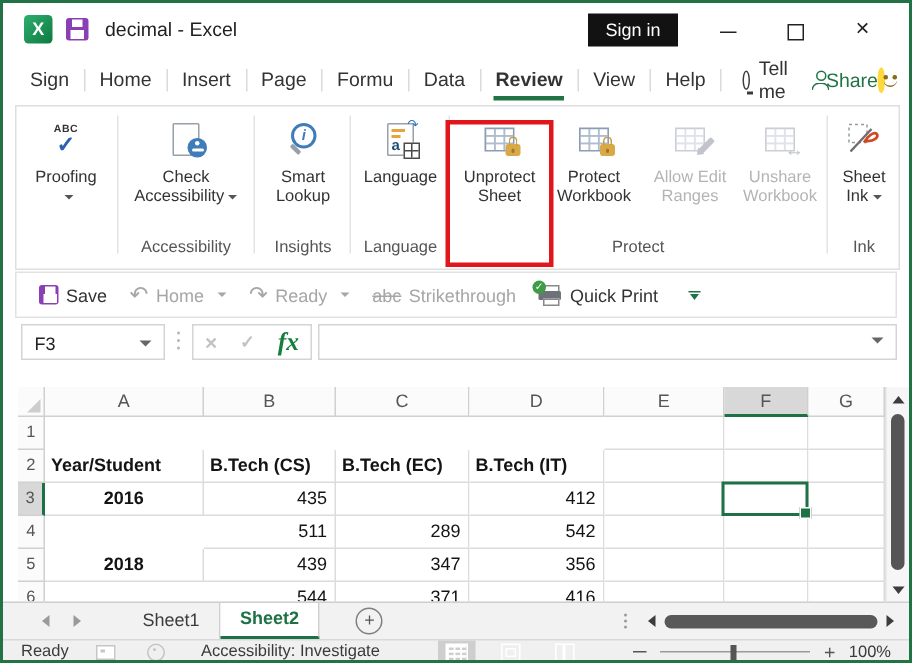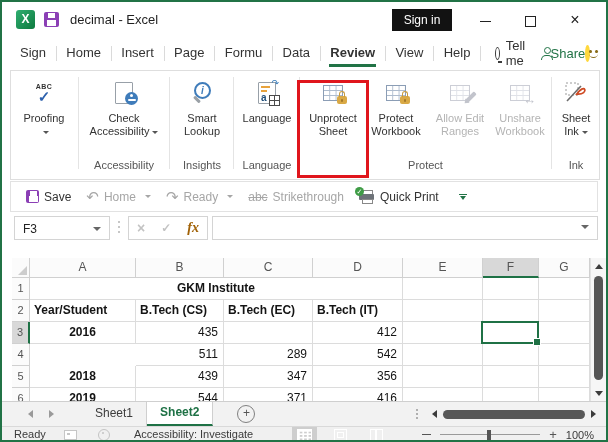--- a/index.html
+++ b/index.html
@@ -107,21 +107,21 @@
   .namebox{position:absolute;left:4px;top:0;width:96px;height:24px;border:1px solid #d4d4d4;background:#fff;
            font-size:12px;color:#222;line-height:24px;padding-left:8px;box-sizing:border-box}
   .namebox .chv{position:absolute;right:8px;top:10px;width:0;height:0;border-left:4px solid transparent;
                 border-right:4px solid transparent;border-top:4.5px solid #666}
   .fdots{position:absolute;left:108px;top:5px;width:2px;height:2px;background:#b5b5b5;border-radius:50%;
          box-shadow:0 5px 0 #b5b5b5,0 10px 0 #b5b5b5}
   .fxbox{position:absolute;left:118px;top:0;width:80px;height:24px;border:1px solid #d4d4d4;background:#fff;
          box-sizing:border-box;display:flex;align-items:center;justify-content:space-around}
   .fcancel{color:#c3c3c3;font-size:14px;font-weight:bold}
   .fenter{color:#c3c3c3;font-size:12px;font-weight:bold}
-  .ffx{font-family:"Liberation Serif",serif;font-style:italic;font-weight:bold;font-size:14px;color:#a16207}
+  .ffx{font-family:"Liberation Serif",serif;font-style:italic;font-weight:bold;font-size:17px;color:#15803d}
   .finput{position:absolute;left:202px;top:0;right:0;height:24px;border:1px solid #d4d4d4;background:#fff;box-sizing:border-box}
   .fexpand{position:absolute;right:9px;top:9px;width:0;height:0;border-left:4px solid transparent;
            border-right:4px solid transparent;border-top:4.5px solid #666}
 
   
   .grid{position:absolute;left:10px;top:256px;width:595px;height:143px;overflow:hidden;font-size:12px;background:#fff}
   .gh{position:absolute;top:0;height:20px;box-sizing:border-box;background:#fbfbfb;border-right:1px solid #d0d0d0;
       border-bottom:1px solid #d0d0d0;color:#555;text-align:center;line-height:19px;font-size:12px}
   .gh.selcol{background:#d8d8d8;border-bottom:2px solid #1e7145}
   .gh.corner{position:absolute}
@@ -402,21 +402,20 @@
     <div class="gh" style="left:18px;width:106px">A</div>
     <div class="gh" style="left:124px;width:88px">B</div>
     <div class="gh" style="left:212px;width:89px">C</div>
     <div class="gh" style="left:301px;width:90px">D</div>
     <div class="gh" style="left:391px;width:80px">E</div>
     <div class="gh selcol" style="left:471px;width:56px">F</div>
     <div class="gh" style="left:527px;width:51px">G</div>
 
     <div class="grow" style="top:20px">
       <div class="rn">1</div>
-      <div class="cell b ctr" style="left:18px;width:373px">GKM Institute</div>
       <div class="cell" style="left:391px;width:80px"></div>
       <div class="cell" style="left:471px;width:56px"></div>
       <div class="cell" style="left:527px;width:51px"></div>
     </div>
 
     <div class="grow" style="top:42px">
       <div class="rn">2</div>
       <div class="cell b lft" style="left:124px;width:88px">B.Tech (CS)</div>
       <div class="cell b lft" style="left:18px;width:106px">Year/Student</div>
       <div class="cell b lft" style="left:212px;width:89px">B.Tech (EC)</div>
@@ -453,21 +452,20 @@
       <div class="cell num" style="left:124px;width:88px">439</div>
       <div class="cell num" style="left:212px;width:89px">347</div>
       <div class="cell num" style="left:301px;width:90px">356</div>
       <div class="cell" style="left:391px;width:80px"></div>
       <div class="cell" style="left:471px;width:56px"></div>
       <div class="cell" style="left:527px;width:51px"></div>
     </div>
 
     <div class="grow" style="top:130px">
       <div class="rn">6</div>
-      <div class="cell b ctr" style="left:18px;width:106px">2019</div>
       <div class="cell num" style="left:124px;width:88px">544</div>
       <div class="cell num" style="left:212px;width:89px">371</div>
       <div class="cell num" style="left:301px;width:90px">416</div>
       <div class="cell" style="left:391px;width:80px"></div>
       <div class="cell" style="left:471px;width:56px"></div>
       <div class="cell" style="left:527px;width:51px"></div>
     </div>
 
     <div class="selbox">
       <div class="handle"></div>

